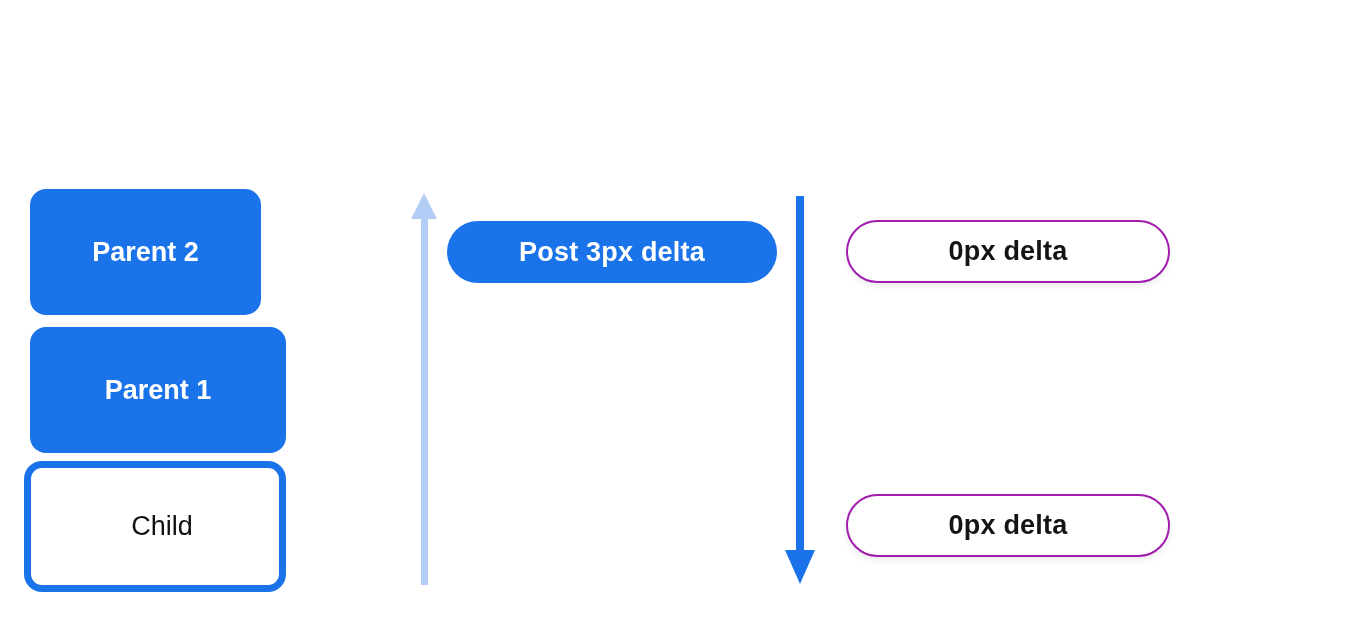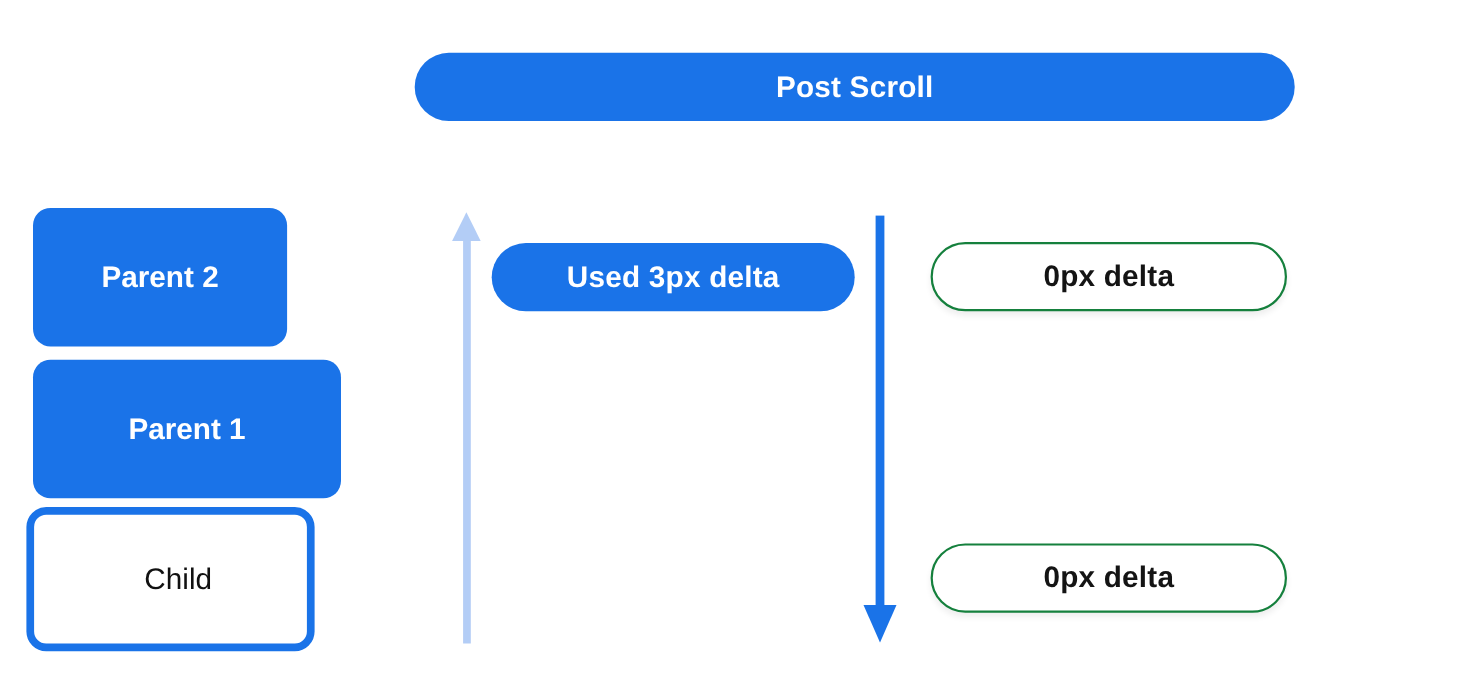--- a/index.html
+++ b/index.html
@@ -18,21 +18,21 @@
     justify-content: center;
     border-radius: 999px;
     box-sizing: border-box;
     font-size: 27px;
     letter-spacing: 0.2px;
     white-space: nowrap;
   }
   .blue-fill { background: #1a73e8; color: #ffffff; font-weight: 700; }
   .white-pill {
     background: #ffffff;
-    border: 2px solid #15803d;
+    border: 2px solid #a21caf;
     color: #141414;
     font-weight: 600;
     box-shadow: 0 4px 6px rgba(0,0,0,0.07);
   }
   .box {
     position: absolute;
     display: flex;
     align-items: center;
     justify-content: center;
     box-sizing: border-box;
@@ -60,48 +60,47 @@
   .arrow .shaft-blue { width: 8px; height: 354px; background: #1a73e8; }
   .arrow .head-down {
     width: 0; height: 0;
     border-left: 15px solid transparent;
     border-right: 15px solid transparent;
     border-top: 34px solid #1a73e8;
   }
   
   .header-pill   { left: 377px; top: 48px;  width: 800px; height: 62px; }
   .parent2-box   { left: 30px;  top: 189px; width: 231px; height: 126px; }
-  .parent1-box   { left: 30px;  top: 327px; width: 280px; height: 126px; }
+  .parent1-box   { left: 30px;  top: 327px; width: 256px; height: 126px; }
   .child-pos     { left: 24px;  top: 461px; width: 262px; height: 131px; }
   .up-arrow-pos  { left: 411px; top: 193px; width: 26px;  height: 392px; }
   .down-arrow-pos{ left: 785px; top: 196px; width: 30px;  height: 388px; }
   .used-delta-pill { left: 447px; top: 221px; width: 330px; height: 62px; }
   .no-delta-pill   { left: 447px; top: 359px; width: 330px; height: 62px; }
   .zero-delta-top    { left: 846px; top: 220px; width: 324px; height: 63px; }
   .zero-delta-bottom { left: 846px; top: 494px; width: 324px; height: 63px; }
 </style>
 </head>
 <body>
 
 <div class="canvas">
 
-  <div class="pill blue-fill header-pill">Post Scroll</div>
 
   <div class="box blue-fill parent2-box">Parent 2</div>
 
   <div class="box blue-fill parent1-box">Parent 1</div>
 
   <div class="box child-box child-pos">Child</div>
 
   <div class="arrow up-arrow-pos">
     <div class="head-up"></div>
     <div class="shaft-light"></div>
   </div>
 
-  <div class="pill blue-fill used-delta-pill">Used 3px delta</div>
+  <div class="pill blue-fill used-delta-pill">Post 3px delta</div>
 
 
   <div class="arrow down-arrow-pos">
     <div class="shaft-blue"></div>
     <div class="head-down"></div>
   </div>
 
   <div class="pill white-pill zero-delta-top">0px delta</div>
 
   <div class="pill white-pill zero-delta-bottom">0px delta</div>

